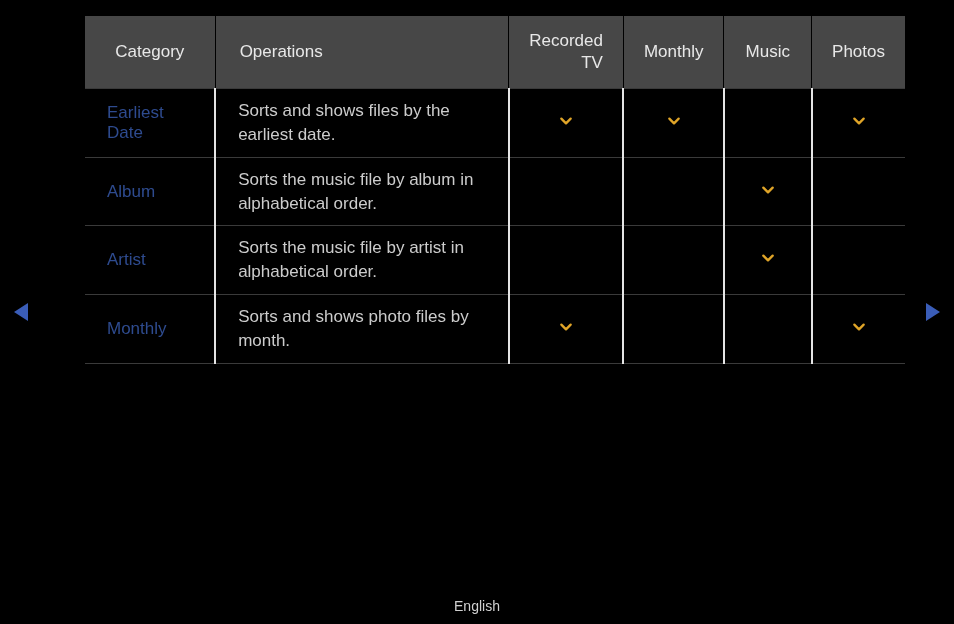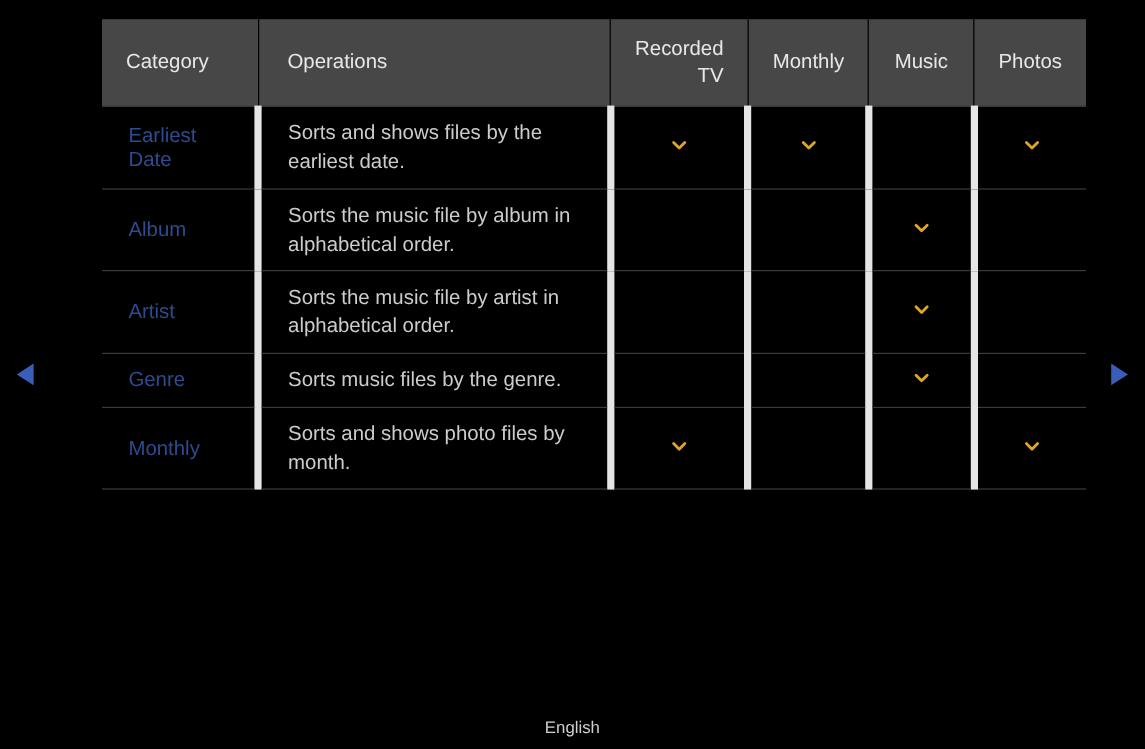--- a/index.html
+++ b/index.html
@@ -31,21 +31,21 @@
       color: #e8e8e8;
       font-weight: 300;
       font-size: 17px;
       padding: 14px 20px;
       text-align: left;
       border-right: 1px solid #000;
       vertical-align: middle;
     }
     th.col-category {
       width: 134px;
-      text-align: left;
+      text-align: center;
     }
     th.col-operations {
       width: 323px;
       padding-left: 24px;
     }
     th.col-recorded {
       width: 97px;
       text-align: right;
       line-height: 1.3;
       margin-left: 24px;
@@ -58,21 +58,21 @@
       width: 88px;
       text-align: center;
     }
     th.col-photos {
       width: 89px;
       text-align: center;
       border-right: none;
     }
     td {
       border-top: 1px solid #3a3a3a;
-      border-right: 6px solid #e5e5e5;
+      border-right: 2px solid #e5e5e5;
       padding: 10px 22px;
       font-size: 17px;
       vertical-align: middle;
       color: #ccc;
     }
     td:last-child {
       border-right: none;
     }
     tr:last-child td {
       border-bottom: 1px solid #3a3a3a;
@@ -179,30 +179,20 @@
           <td class="cat">Artist</td>
           <td class="op">Sorts the music file by artist in alphabetical order.</td>
           <td class="check"></td>
           <td class="check"></td>
           <td class="check"><span class="chevron"><svg viewBox="0 0 24 24" fill="none" stroke="#e0a528" stroke-width="4" stroke-linecap="round" stroke-linejoin="round">
                 <polyline points="4 8 12 16 20 8"></polyline>
               </svg></span></td>
           <td class="check"></td>
         </tr>
         <tr>
-          <td class="cat">Genre</td>
-          <td class="op">Sorts music files by the genre.</td>
-          <td class="check"></td>
-          <td class="check"></td>
-          <td class="check"><span class="chevron"><svg viewBox="0 0 24 24" fill="none" stroke="#e0a528" stroke-width="4" stroke-linecap="round" stroke-linejoin="round">
-                <polyline points="4 8 12 16 20 8"></polyline>
-              </svg></span></td>
-          <td class="check"></td>
-        </tr>
-        <tr>
           <td class="cat">Monthly</td>
           <td class="op">Sorts and shows photo files by month.</td>
           <td class="check"><span class="chevron"><svg viewBox="0 0 24 24" fill="none" stroke="#e0a528" stroke-width="4" stroke-linecap="round" stroke-linejoin="round">
                 <polyline points="4 8 12 16 20 8"></polyline>
               </svg></span></td>
           <td class="check"></td>
           <td class="check"></td>
           <td class="check"><span class="chevron"><svg viewBox="0 0 24 24" fill="none" stroke="#e0a528" stroke-width="4" stroke-linecap="round" stroke-linejoin="round">
                 <polyline points="4 8 12 16 20 8"></polyline>
               </svg></span></td>

